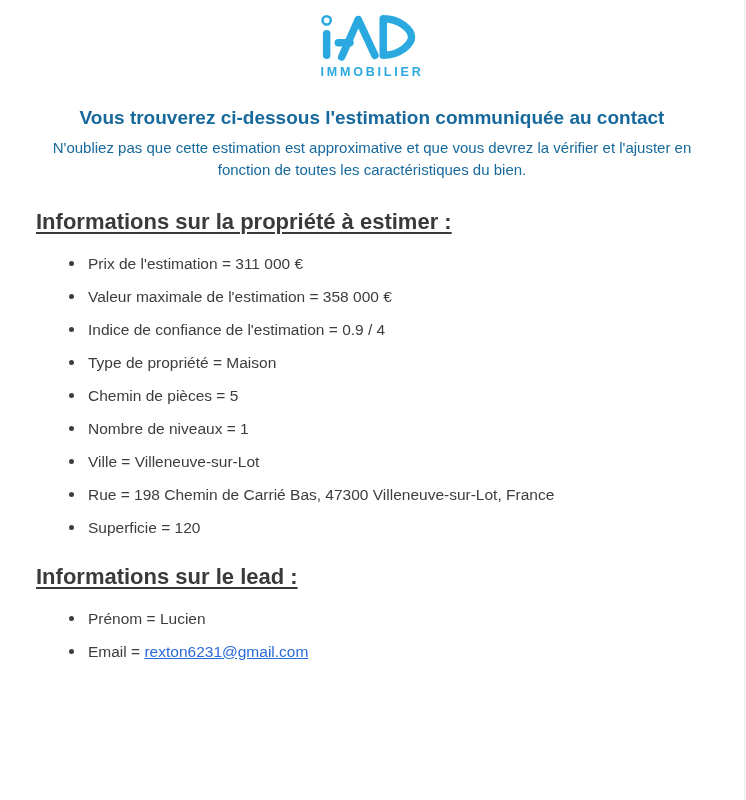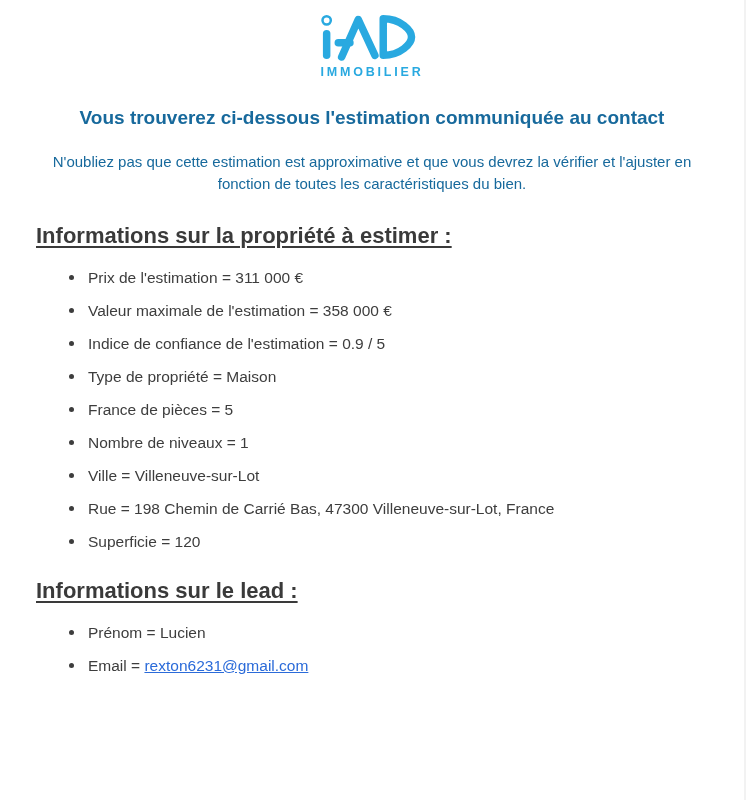--- a/index.html
+++ b/index.html
@@ -54,21 +54,21 @@
     color: var(--heading-blue);
     font-size: 19px;
     font-weight: bold;
     line-height: 1.25;
   }
   .intro-subtitle {
     color: var(--heading-blue);
     font-size: 15px;
     line-height: 1.5;
     max-width: 690px;
-    margin: 21px auto 0;
+    margin: 7px auto 0;
   }
   
   section {
     padding: 0 36px;
   }
   .section-heading {
     margin: 27px 0 0;
     color: #3a3a3a;
     font-size: 22px;
     font-weight: bold;
@@ -134,29 +134,29 @@
         <li class="bullet-item">
           <span>Prix de l'estimation = </span><span>311 000 €</span>
         </li>
 
 
         <li class="bullet-item">
           <span>Valeur maximale de l'estimation = </span><span>358 000 €</span>
         </li>
 
         <li class="bullet-item">
-          <span>Indice de confiance de l'estimation = </span><span>0.9 / 5</span>
+          <span>Indice de confiance de l'estimation = </span><span>0.9 / 4</span>
         </li>
 
         <li class="bullet-item">
           <span>Type de propriété = </span><span>Maison</span>
         </li>
 
         <li class="bullet-item">
-          <span>France de pièces = </span><span>5</span>
+          <span>Chemin de pièces = </span><span>5</span>
         </li>
 
         <li class="bullet-item">
           <span>Nombre de niveaux = </span><span>1</span>
         </li>
 
         <li class="bullet-item">
           <span>Ville = </span><span>Villeneuve-sur-Lot</span>
         </li>
 

